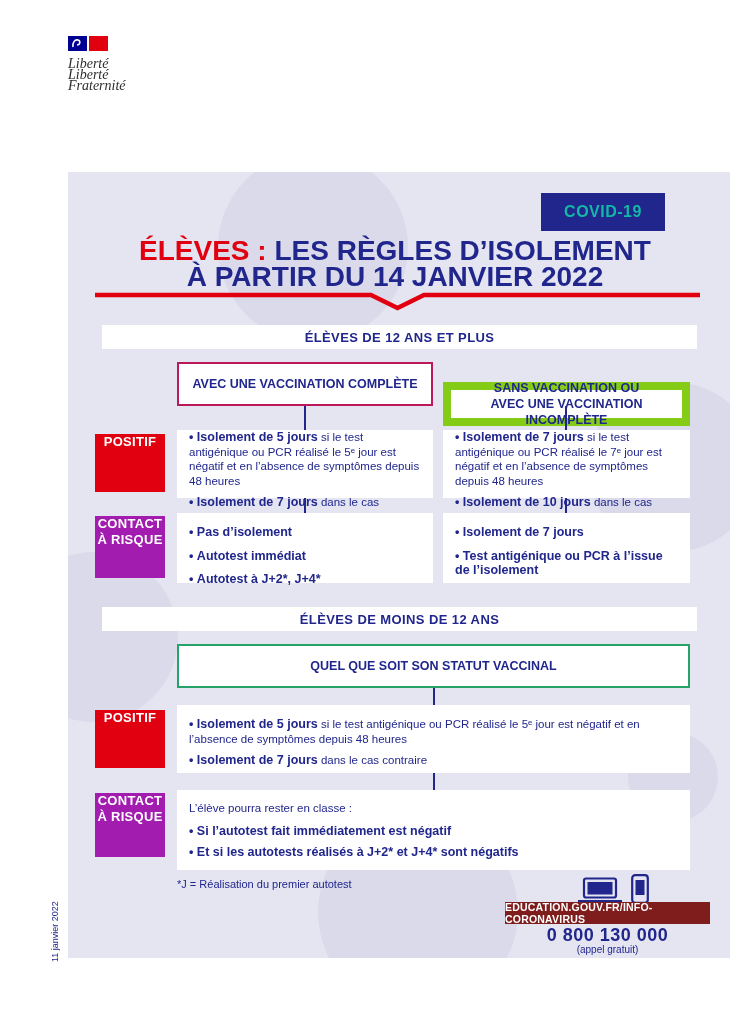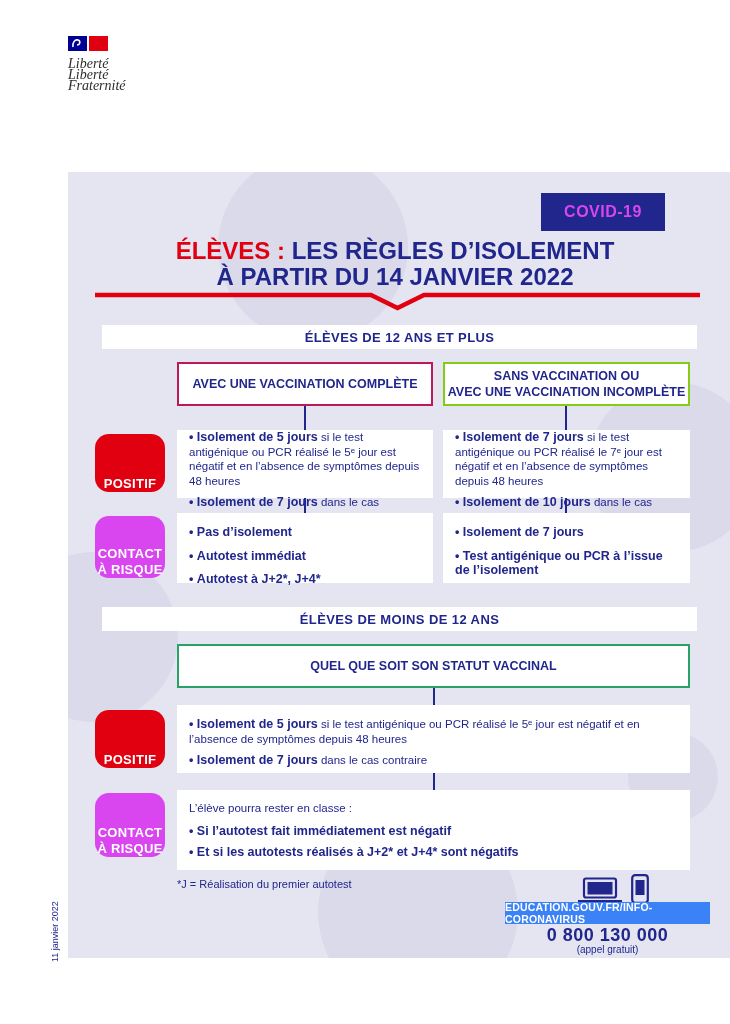--- a/index.html
+++ b/index.html
@@ -15,55 +15,55 @@
   .flag{display:flex;gap:2px;height:15px;width:40px;margin-bottom:6px;}
   .flag .b{width:19px;height:15px;background:#000091;position:relative;}
   .flag .b svg{position:absolute;left:2px;top:1px;}
   .flag .r{width:19px;height:15px;background:#e1000f;}
   .ministry{font-weight:bold;color:#161616;font-size:13px;line-height:15.5px;letter-spacing:.2px;}
   .motto{font-family:"Liberation Serif", serif;font-style:italic;color:#2b2b2b;font-size:14px;line-height:11px;margin-top:7px;}
   
   .panel{left:68px;top:172px;width:662px;height:786px;background:#e5e5f2;overflow:hidden;}
   .wm{position:absolute;border-radius:50%;background:#dadaeb;}
   
-  .badge{left:541px;top:193px;width:124px;height:38px;background:#20268c;color:#d946ef;
+  .badge{left:541px;top:193px;width:124px;height:38px;background:#20268c;color:#14b8a6;
     font-weight:bold;font-size:16px;display:flex;align-items:center;justify-content:center;letter-spacing:.5px;}
-  .title{left:95px;top:238px;width:600px;text-align:center;font-weight:bold;font-size:24px;line-height:26px;color:#20268c;}
+  .title{left:95px;top:238px;width:600px;text-align:center;font-weight:bold;font-size:28px;line-height:26px;color:#20268c;}
   .title .red{color:#e1000f;}
   .rule{left:95px;top:292px;}
   
   .bar{background:#fff;color:#20268c;font-weight:bold;font-size:13px;letter-spacing:.4px;
     display:flex;align-items:center;justify-content:center;text-align:center;margin-left:7px;}
   .bar1{left:95px;top:325px;width:595px;height:24px;}
   .bar2{left:95px;top:607px;width:595px;height:24px;}
   .hbox{background:#fff;color:#20268c;font-weight:bold;font-size:12.5px;line-height:16px;
     display:flex;align-items:center;justify-content:center;text-align:center;box-sizing:border-box;}
   .hgreen{border:2px solid #be185d;}
-  .hyellow{border:2px solid #84cc16;}
+  .hyellow{border:8px solid #84cc16;margin-top:20px;}
   .hbL{left:177px;top:362px;width:256px;height:44px;}
   .hbR{left:443px;top:362px;width:247px;height:44px;}
   .hbB{left:177px;top:644px;width:513px;height:44px;border:2px solid #27a368;background:#fff;}
   .conn{width:2px;background:#20268c;}
   
   .lab{color:#fff;font-weight:bold;font-size:13px;line-height:16px;letter-spacing:.3px;
-    display:flex;flex-direction:column;align-items:center;justify-content:flex-end;text-align:center;border-radius:14px;}
+    display:flex;flex-direction:column;align-items:center;justify-content:flex-start;text-align:center;}
   .lred{background:#e1000f;}
-  .lorange{background:#d946ef;}
+  .lorange{background:#a21caf;}
   
   .cbox{background:#fff;box-sizing:border-box;color:#20268c;padding:0 12px;}
   .cbox p{margin:0 0 7px;font-size:11.5px;line-height:14.5px;}
   .cbox p:last-child{margin-bottom:0;}
   .bullet::before{content:"\2022\00a0";font-weight:bold;font-size:12.5px;}
   .bd{font-weight:bold;font-size:12.5px;}
   .intro{font-size:11.5px;margin-bottom:8px !important;}
   .gap8 p{margin-bottom:9px;}
   
   .footnote{left:177px;top:878px;font-size:11px;color:#20268c;}
   .devices{left:576px;top:874px;display:flex;align-items:flex-end;gap:7px;}
-  .urlbar{left:505px;top:902px;width:205px;height:22px;background:#3b82f6;color:#fff;
+  .urlbar{left:505px;top:902px;width:205px;height:22px;background:#7f1d1d;color:#fff;
     font-weight:bold;font-size:10.5px;display:flex;align-items:center;justify-content:center;letter-spacing:.2px;}
   .phone{left:505px;top:925px;width:205px;text-align:center;font-weight:bold;font-size:18px;color:#20268c;letter-spacing:.5px;}
   .freecall{left:505px;top:944px;width:205px;text-align:center;font-size:10px;color:#20268c;}
   .vdate{left:50px;top:882px;height:80px;color:#20268c;font-size:9px;
     writing-mode:vertical-rl;transform:rotate(180deg);white-space:nowrap;}
 </style>
 </head>
 <body>
 
 <div class="abs panel">

